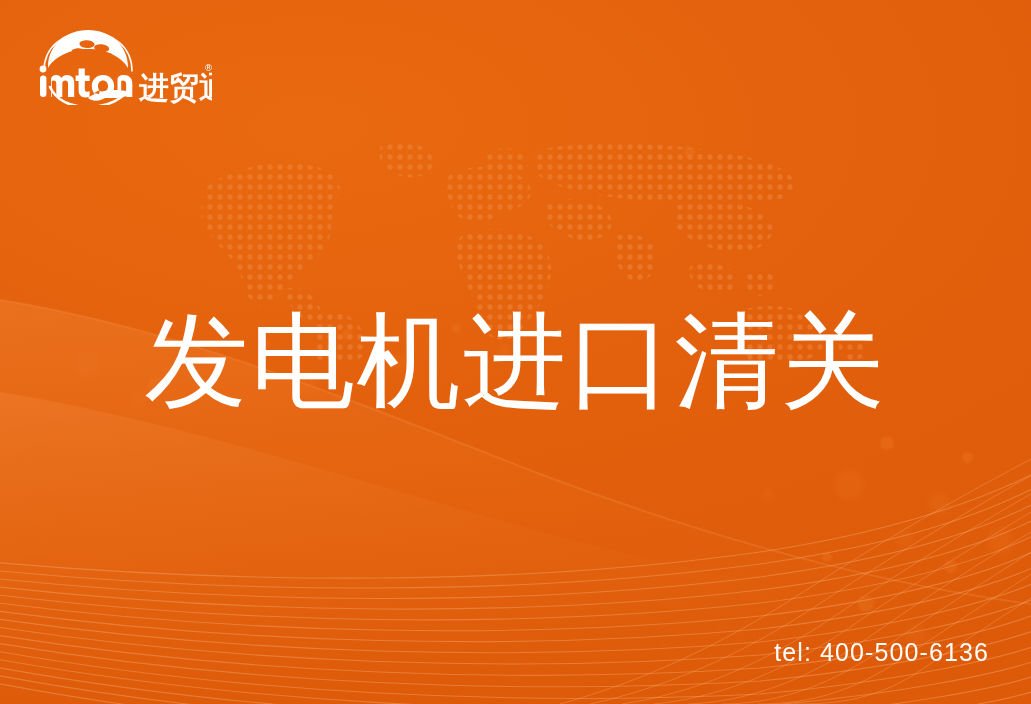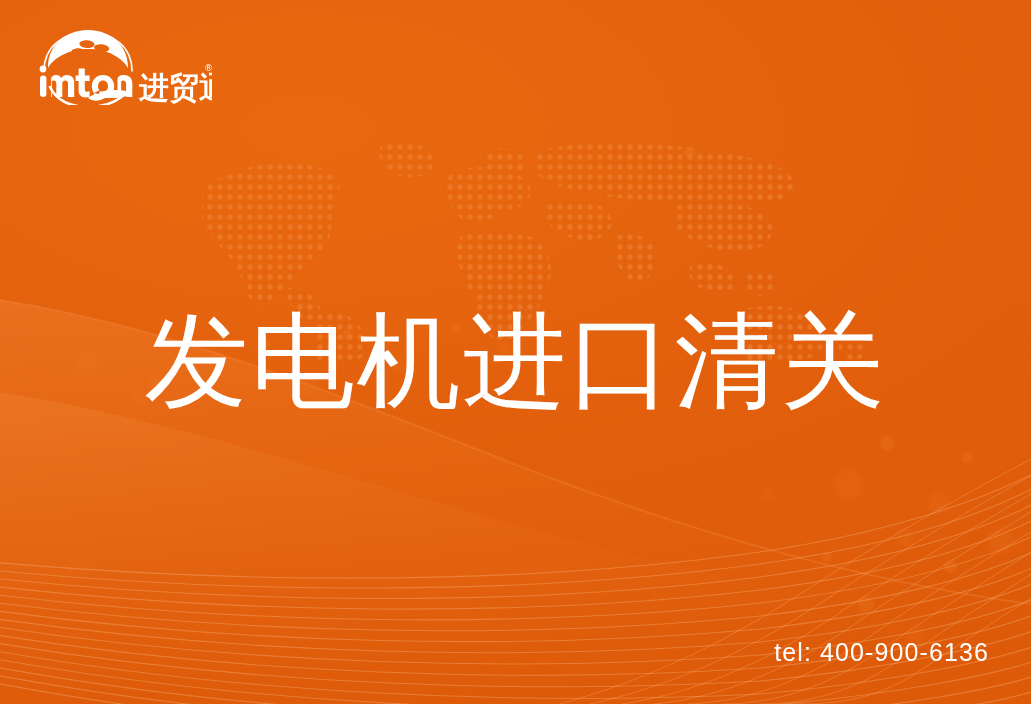--- a/index.html
+++ b/index.html
@@ -330,15 +330,15 @@
 
       <text x="103" y="71" font-family="'DejaVu Sans','Liberation Sans',sans-serif" font-size="30" font-weight="700" fill="#ffffff">进贸通</text>
       <text x="168" y="44" font-family="'DejaVu Sans','Liberation Sans',sans-serif" font-size="9" fill="#ffffff">®</text>
     </svg>
   </div>
 
   <h1 class="headline">
     <span class="hl-line">发电机进口清关</span>
   </h1>
 
-  <div class="tel">tel: 400-900-6136</div>
+  <div class="tel">tel: 400-500-6136</div>
 
 </div>
 
 </body></html>

